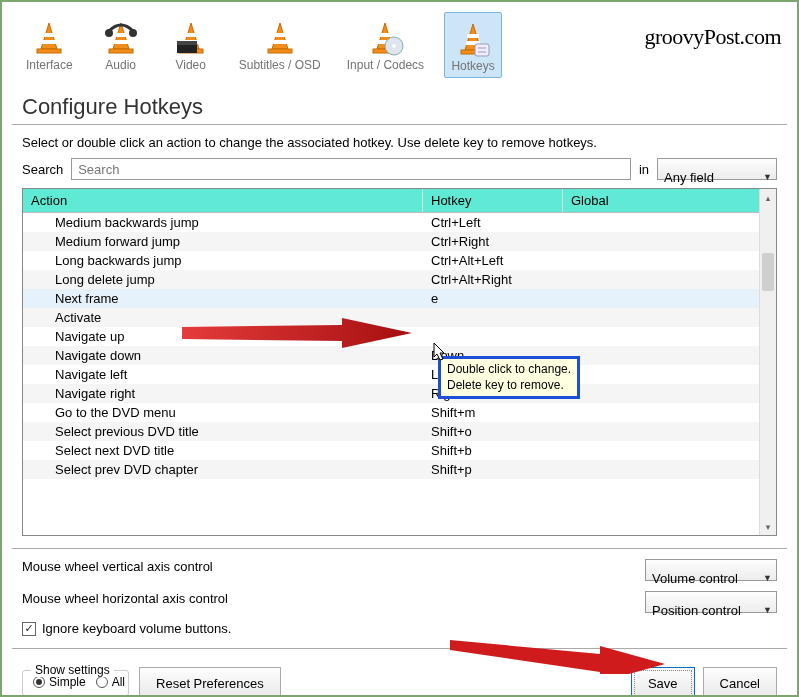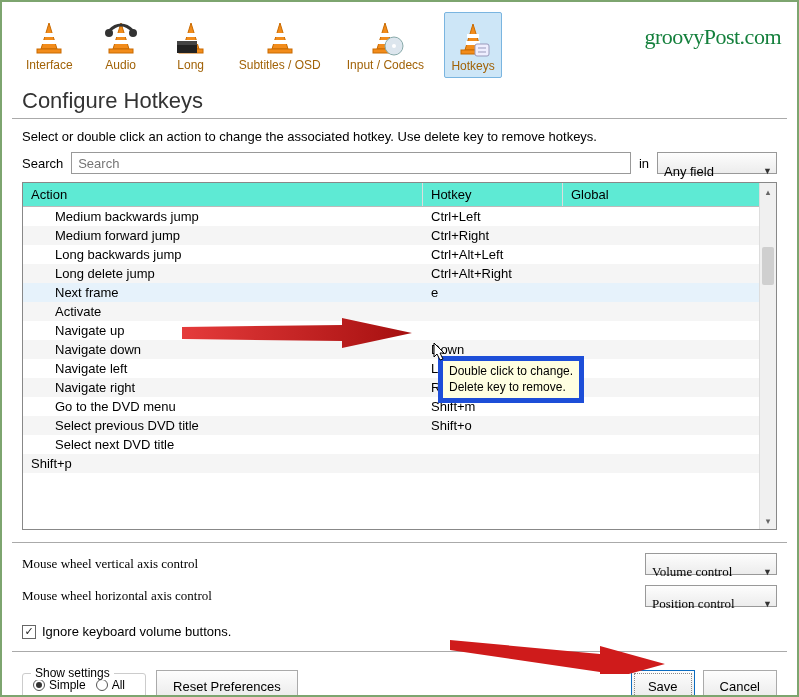--- a/index.html
+++ b/index.html
@@ -9,35 +9,35 @@
     font-family: "Segoe UI", Tahoma, Arial, sans-serif;
     font-size: 12px;
     background: #fff;
     border: 2px solid #7da56f;
     position: relative;
     color: #000;
   }
   .inner { padding: 4px 8px 8px 8px; }
   .watermark {
     position: absolute; top: 22px; right: 16px;
-    font-family: Georgia, serif; font-size: 22px; color: #15803d;
+    font-family: Georgia, serif; font-size: 22px; color: #000000;
     letter-spacing: -0.5px;
   }
   
   .tabs { display: flex; gap: 14px; align-items: flex-start; padding: 4px 0 0 8px; }
   .tab {
     display: flex; flex-direction: column; align-items: center;
     padding: 4px 6px; border-radius: 2px; cursor: pointer;
-    font-size: 12px; color: #a16207;
+    font-size: 12px; color: #737373;
   }
   .tab.active { background: #cde6f7; border: 1px solid #7ab5e0; }
   .tab .icon-wrap { width: 44px; height: 42px; display:flex; align-items:center; justify-content:center; }
   .heading {
     font-size: 22px; font-weight: 400; color: #333;
-    margin: 10px 0 4px 10px;
+    margin: 16px 0 4px 10px;
   }
   hr.thin { border:none; border-top:1px solid #aaa; margin:4px 0 10px 0; }
   .instructions { margin: 4px 10px 8px 10px; font-size: 13px; }
   .search-row { display:flex; align-items:center; gap:8px; margin:0 10px 8px 10px; font-size:13px; }
   .search-row input[type=text] {
     flex:1; height:22px; border:1px solid #999; padding:2px 6px; font-size:13px;
   }
   .dropdown {
     display:flex; align-items:center; justify-content:space-between;
     height:22px; border:1px solid #999; padding:16px 4px 0 6px;
@@ -70,43 +70,43 @@
   .scroll-arrow {
     height:17px; display:flex; align-items:center; justify-content:center;
     font-size:9px; color:#666;
   }
   .scroll-thumb {
     position:absolute; left:2px; right:2px; top:64px; height:38px;
     background:#cfcfcf; border-radius:2px;
   }
   .tooltip {
     position:absolute; left:436px; top:354px;
-    background:#ffffe1; border:5px solid #1d4ed8; padding:3px 6px;
+    background:#ffffe1; border:3px solid #1d4ed8; padding:3px 6px;
     font-size:12px; line-height:1.3; z-index:30;
   }
   
   .cursor {
     position:absolute; left:430px; top:339px; z-index:31;
     font-size:16px; color:#000;
   }
   
   .ctrl-row {
-    display:flex; align-items:center; justify-content:space-between;
-    margin:10px 10px 0 10px; font-size:13px;font-family:Liberation Serif, serif;
+    display:flex; align-items:flex-start; justify-content:space-between;
+    margin:10px 10px 0 10px; font-size:13px;
   }
   .ctrl-row .dropdown { width:132px; }
-  .check-row { display:flex; align-items:center; gap:6px; margin:17px 10px 0 10px; font-size:13px; }
+  .check-row { display:flex; align-items:center; gap:6px; margin:8px 10px 0 10px; font-size:13px; }
   .check { width:14px; height:14px; border:1px solid #666; background:#fff; display:flex; align-items:center; justify-content:center; }
   .check::after { content:"✓"; font-size:11px; color:#222; }
   
   .footer {
     display:flex; align-items:center; margin:18px 10px 6px 10px; gap:10px;
   }
   .fieldset {
-    border:1px solid #ccc; border-radius:3px; padding:4px 20px 6px 10px;
+    border:1px solid #ccc; border-radius:3px; padding:4px 3px 6px 10px;
     display:flex; align-items:center; gap:10px; position:relative; font-size:12px;
   }
   .fieldset .legend {
     position:absolute; top:-8px; left:8px; background:#fff; padding:0 4px;
     font-size:12px;
   }
   .radio { display:flex; align-items:center; gap:4px; }
   .radio-dot {
     width:12px; height:12px; border:1px solid #555; border-radius:50%;
     display:flex; align-items:center; justify-content:center;
@@ -163,21 +163,21 @@
         <div class="icon-wrap">
           <svg width="40" height="40" viewBox="0 0 40 40">
             <polygon points="20,6 28,32 12,32" fill="#f28c1b" stroke="#c96a00"></polygon>
             <rect x="14" y="16" width="12" height="4" fill="#fff"></rect>
             <rect x="13" y="23" width="14" height="4" fill="#fff"></rect>
             <rect x="8" y="32" width="24" height="4" fill="#f28c1b" stroke="#c96a00"></rect>
             <rect x="6" y="28" width="20" height="8" fill="#222"></rect>
             <rect x="6" y="24" width="20" height="4" fill="#444"></rect>
           </svg>
         </div>
-        <span>Long</span>
+        <span>Video</span>
       </div>
       <div class="tab">
         <div class="icon-wrap">
           <svg width="40" height="40" viewBox="0 0 40 40">
             <polygon points="20,6 28,32 12,32" fill="#f28c1b" stroke="#c96a00"></polygon>
             <rect x="14" y="16" width="12" height="4" fill="#fff"></rect>
             <rect x="13" y="23" width="14" height="4" fill="#fff"></rect>
             <rect x="8" y="32" width="24" height="4" fill="#f28c1b" stroke="#c96a00"></rect>
           </svg>
         </div>
@@ -289,23 +289,25 @@
           <div class="cell hotkey">Shift+m</div>
           <div class="cell global"></div>
         </div>
         <div class="row">
           <div class="cell action">Select previous DVD title</div>
           <div class="cell hotkey">Shift+o</div>
           <div class="cell global"></div>
         </div>
         <div class="row">
           <div class="cell action">Select next DVD title</div>
-          <div class="cell global"></div>
-        </div>
-        <div class="row">
+          <div class="cell hotkey">Shift+b</div>
+          <div class="cell global"></div>
+        </div>
+        <div class="row">
+          <div class="cell action">Select prev DVD chapter</div>
           <div class="cell hotkey">Shift+p</div>
           <div class="cell global"></div>
         </div>
       </div>
     <div class="scrollbar">
       <div class="scroll-arrow">▴</div>
       <div class="scroll-thumb"></div>
       <div class="scroll-arrow" style="position:absolute;bottom:0;left:0;right:0;">▾</div>
     </div>
   </div>

